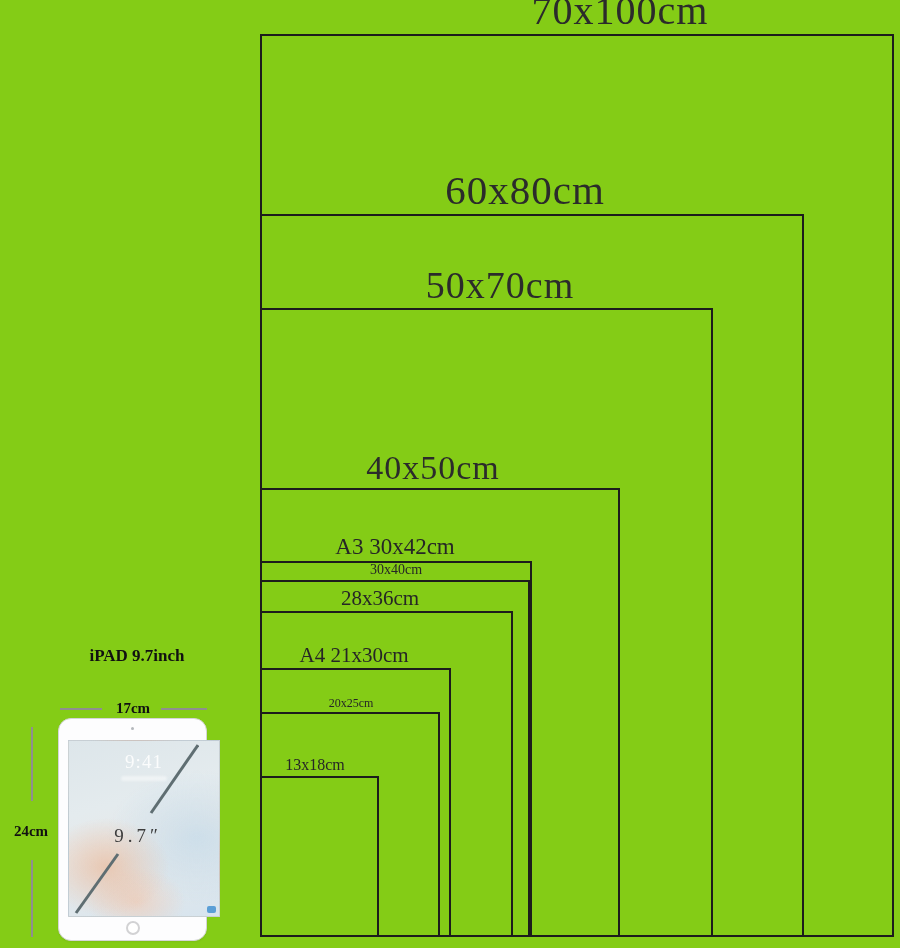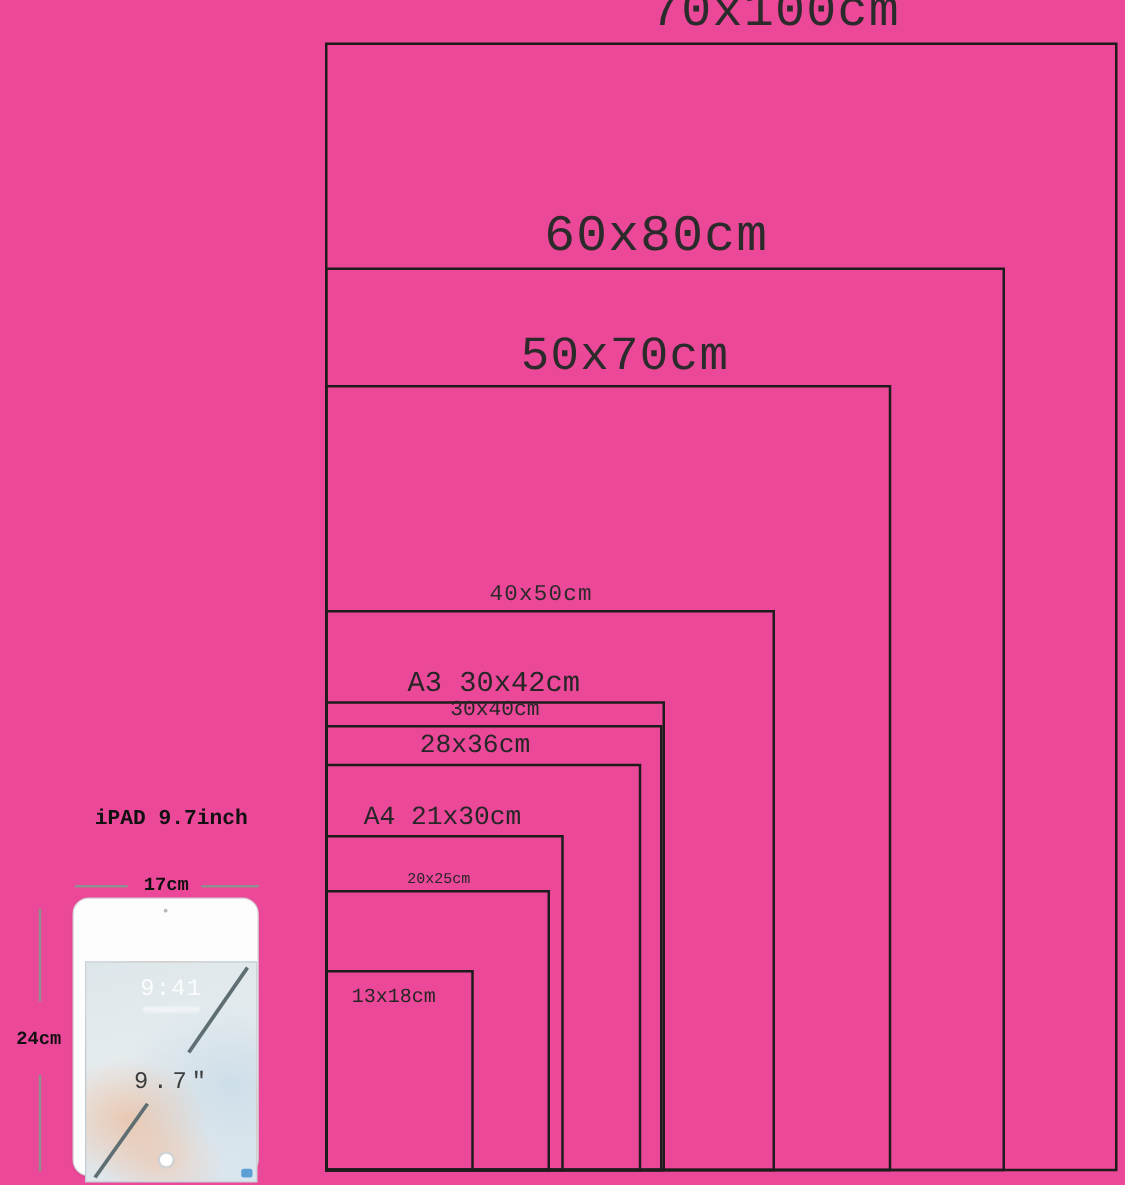--- a/index.html
+++ b/index.html
@@ -1,38 +1,38 @@
 <!DOCTYPE html>
 <html><head>
 <meta charset="utf-8">
 <style>
   html,body{margin:0;padding:0;background:#ffffff;}
   .stage{
-    position:relative;width:900px;height:948px;background:#ec4899;overflow:hidden;
-    font-family:Liberation Mono, monospace;color:#222;
+    position:relative;width:900px;height:948px;background:#84cc16;overflow:hidden;
+    font-family:Liberation Serif, serif;color:#222;
   }
   
   .size-rect{position:absolute;border:2px solid #1c1c1c;box-sizing:border-box;background:transparent;}
   .size-label{
     position:absolute;transform:translate(-50%,-100%);white-space:nowrap;
     color:#262626;line-height:1.05;font-weight:400;
   }
   .size-label.thin{font-weight:300;letter-spacing:1px;color:#2b2b2b;}
   
   .ipad-title{position:absolute;left:137px;top:646px;transform:translateX(-50%);font-size:17px;font-weight:bold;color:#111;white-space:nowrap;}
   .meas-text{position:absolute;font-size:15px;font-weight:bold;color:#111;white-space:nowrap;}
   .meas-line{position:absolute;background:#8f8f8f;}
   .ipad-body{
     position:absolute;left:58px;top:718px;width:149px;height:223px;
     background:#fdfdfe;border:1px solid #d5d5d8;border-radius:13px;box-sizing:border-box;
     box-shadow:0 1px 2px rgba(0,0,0,0.06);
   }
   .camera-dot{position:absolute;left:73px;top:727px;width:3px;height:3px;border-radius:50%;background:#b4b8bc;}
   .ipad-screen{
-    position:absolute;left:68px;top:769px;width:138px;height:177px;overflow:hidden;
+    position:absolute;left:68px;top:740px;width:152px;height:177px;overflow:hidden;
     border:1px solid rgba(0,0,0,0.10);box-sizing:border-box;
     background:
       radial-gradient(ellipse 90px 70px at 25% 72%, rgba(236,178,141,0.60), rgba(236,178,141,0) 70%),
       radial-gradient(ellipse 70px 50px at 45% 92%, rgba(244,196,168,0.55), rgba(244,196,168,0) 70%),
       radial-gradient(ellipse 120px 90px at 85% 55%, rgba(186,214,233,0.55), rgba(186,214,233,0) 75%),
       linear-gradient(165deg,#dde6ea 0%,#e4ebee 35%,#e6e9ea 55%,#dfe7ec 80%,#d7e4ee 100%);
   }
   .screen-time{
     position:absolute;left:50%;top:10px;transform:translateX(-50%);
     font-size:19px;font-weight:300;color:rgba(255,255,255,0.85);
@@ -62,33 +62,33 @@
 <div class="stage">
 
   <div id="sizes-layer">
       <div class="size-rect" style="left: 260px; top: 34px; width: 634px; height: 903px; border-color: rgb(28, 28, 28);"></div>
       <div class="size-label thin" style="left: 620px; top: 32px; font-size: 40px;">70x100cm</div>
       <div class="size-rect" style="left: 260px; top: 214px; width: 544px; height: 723px; border-color: rgb(28, 28, 28);"></div>
       <div class="size-label thin" style="left: 525px; top: 212px; font-size: 41px;">60x80cm</div>
       <div class="size-rect" style="left: 260px; top: 308px; width: 453px; height: 629px; border-color: rgb(28, 28, 28);"></div>
       <div class="size-label thin" style="left: 500px; top: 306px; font-size: 38px;">50x70cm</div>
       <div class="size-rect" style="left: 260px; top: 488px; width: 360px; height: 449px; border-color: rgb(28, 28, 28);"></div>
-      <div class="size-label thin" style="left: 433px; top: 486px; font-size: 18px;">40x50cm</div>
+      <div class="size-label thin" style="left: 433px; top: 486px; font-size: 34px;">40x50cm</div>
       <div class="size-rect" style="left: 260px; top: 561px; width: 272px; height: 376px; border-color: rgb(28, 28, 28);"></div>
       <div class="size-label" style="left: 395px; top: 559px; font-size: 23px; text-align: right;">A3 30x42cm</div>
       <div class="size-rect" style="left: 260px; top: 580px; width: 270px; height: 357px; border-color: rgb(28, 28, 28);"></div>
-      <div class="size-label" style="left: 396px; top: 578px; font-size: 17px;">30x40cm</div>
+      <div class="size-label" style="left: 396px; top: 578px; font-size: 14px;">30x40cm</div>
       <div class="size-rect" style="left: 260px; top: 611px; width: 253px; height: 326px; border-color: rgb(28, 28, 28);"></div>
       <div class="size-label" style="left: 380px; top: 609px; font-size: 21px;">28x36cm</div>
       <div class="size-rect" style="left: 260px; top: 668px; width: 191px; height: 269px; border-color: rgb(28, 28, 28);"></div>
       <div class="size-label" style="left: 354px; top: 666px; font-size: 21px;">A4 21x30cm</div>
       <div class="size-rect" style="left: 260px; top: 712px; width: 180px; height: 225px; border-color: rgb(28, 28, 28);"></div>
       <div class="size-label" style="left: 351px; top: 710px; font-size: 12px;">20x25cm</div>
       <div class="size-rect" style="left: 260px; top: 776px; width: 119px; height: 161px; border-color: rgb(28, 28, 28);"></div>
-      <div class="size-label" style="left: 315px; top: 774px; font-size: 16px; margin-top: 32px;">13x18cm</div>
+      <div class="size-label" style="left: 315px; top: 774px; font-size: 16px;">13x18cm</div>
     </div>
 
   <div class="ipad-title">iPAD 9.7inch</div>
 
   <div class="meas-line" style="left:60px;top:708px;width:42px;height:2px;"></div>
   <div class="meas-text" style="left:133px;top:700px;transform:translateX(-50%);">17cm</div>
   <div class="meas-line" style="left:161px;top:708px;width:46px;height:2px;"></div>
 
   <div class="meas-line" style="left:31px;top:727px;width:2px;height:74px;"></div>
   <div class="meas-text" style="left:31px;top:823px;transform:translateX(-50%);">24cm</div>

